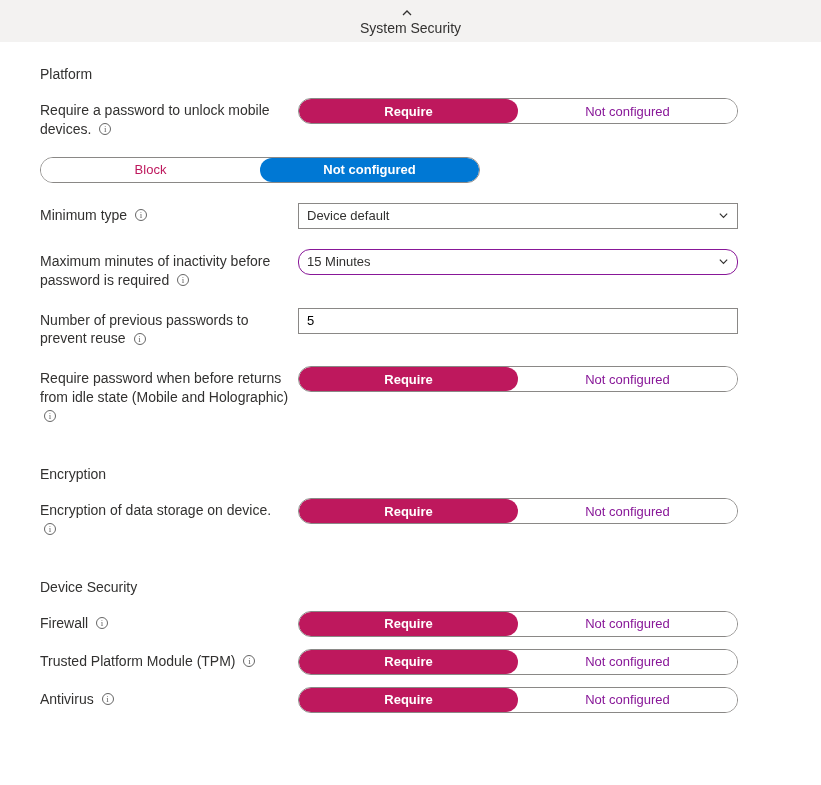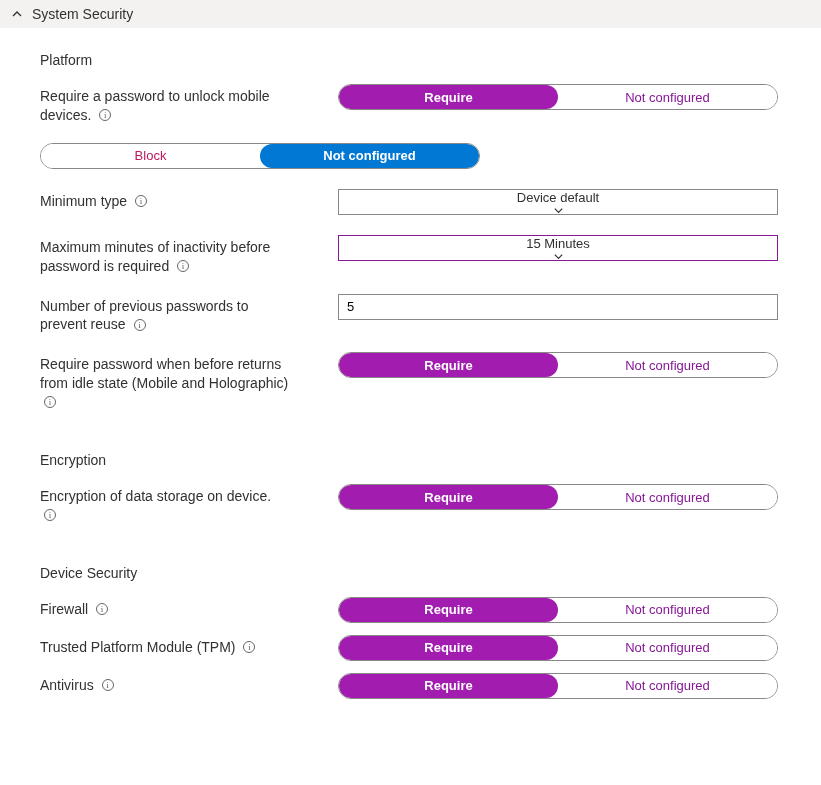--- a/index.html
+++ b/index.html
@@ -10,20 +10,21 @@
     color: #323130;
     background: #fff;
     width: 821px;
   }
   .header {
     background: #f3f2f1;
     padding: 6px 10px 6px 10px;
     border-bottom: 0;
     display: flex;
     align-items: center;
+    flex-direction: column;
   }
   .header .chev {
     width: 14px; height: 14px;
     display: inline-flex; align-items: center; justify-content: center;
     margin-right: 8px;
     cursor: pointer;
   }
   .header .chev svg { width: 12px; height: 12px; stroke: #323130; }
   .header-title { font-size: 14px; font-weight: 400; }
   .body { padding: 24px 40px 20px 40px; }
@@ -31,21 +32,20 @@
     font-size: 14px;
     font-weight: 400;
     margin: 0 0 16px 0;
   }
   .section + .section { margin-top: 40px; }
   .row {
     display: flex;
     align-items: flex-start;
     margin-bottom: 18px;
     min-height: 28px;
-    gap: 40px;
   }
   .row:last-child { margin-bottom: 0; }
   .row-tight { margin-bottom: 10px; }
   .label-col {
     width: 258px;
     flex-shrink: 0;
     padding-right: 8px;
     line-height: 1.35;
     padding-top: 3px;
   }
@@ -81,21 +81,21 @@
     background: #fff;
   }
   .pill-half {
     flex: 1;
     display: flex;
     align-items: center;
     justify-content: center;
     font-size: 13px;
   }
   .pill-half.sel-purple {
-    background: #a21caf;
+    background: #be185d;
     color: #fff;
     font-weight: 600;
     border-radius: 13px;
   }
   .pill-half.sel-blue {
     background: #0078d4;
     color: #fff;
     font-weight: 600;
     border-radius: 13px;
   }
@@ -112,23 +112,22 @@
     max-width: 440px;
     height: 26px;
     border: 1px solid #8a8886;
     background: #fff;
     display: flex;
     align-items: center;
     padding: 0 8px;
     cursor: pointer;
     position: relative;
     font-size: 13px;
-    flex-direction: column;
-  }
-  .select-box.highlight { border-color: #881798; }
+  }
+  .select-box.highlight { border-color: #881798; border-radius: 12px; }
   .select-box .sel-val { flex: 1; }
   .select-box .chev-down {
     width: 12px; height: 12px;
     display: flex; align-items: center; justify-content: center;
   }
   .select-box .chev-down svg { width: 11px; height: 11px; stroke: #323130; fill: none; }
   .text-input {
     width: 100%;
     max-width: 440px;
     height: 26px;

